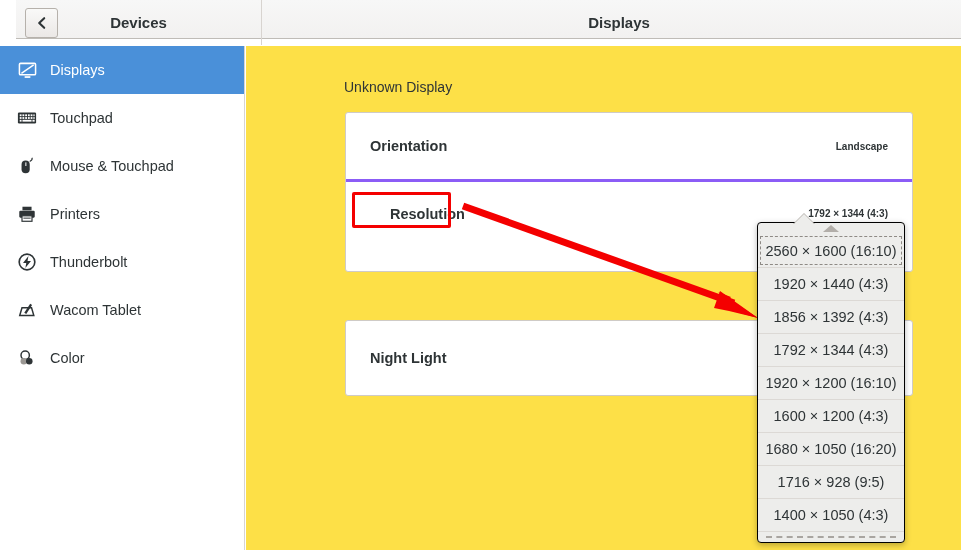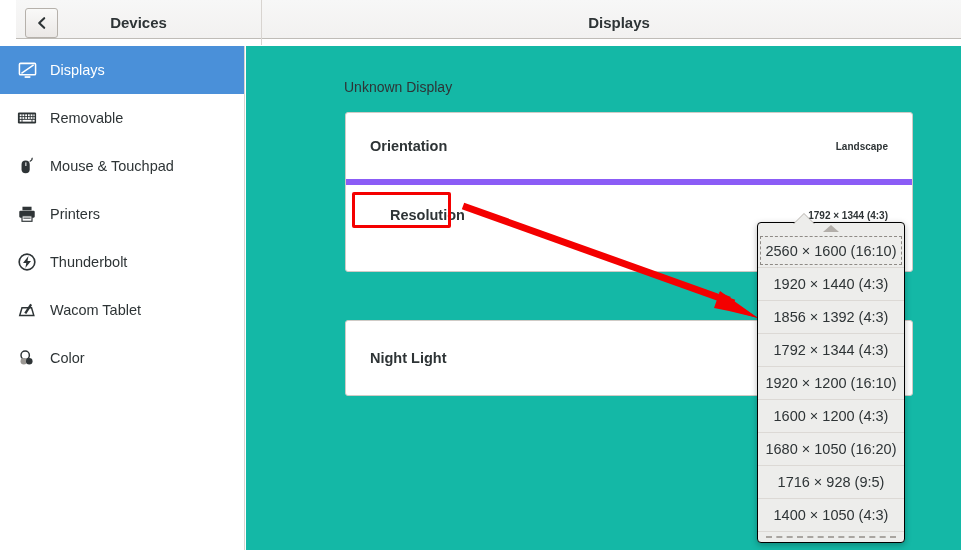--- a/index.html
+++ b/index.html
@@ -111,21 +111,21 @@
   .side-label {
     font-size: 14.5px;
     line-height: 1;
   }
 
   
   .content {
     position: absolute;
     left: 246px; top: 46px;
     width: 715px; height: 504px;
-    background: #14b8a6;
+    background: #fde047;
     overflow: hidden;
   }
   .section-title {
     position: absolute;
     left: 98px; top: 33px;
     font-size: 14px;
     color: #2e3436;
     font-weight: normal;
   }
   .card {
@@ -145,21 +145,21 @@
   }
   .row {
     position: relative;
     height: 66px;
     display: flex;
     align-items: center;
     padding: 0 24px;
     box-sizing: border-box;
     font-weight: bold;
   }
-  .row + .row { border-top: 6px solid #8b5cf6; padding-left: 44px; }
+  .row + .row { border-top: 3px solid #8b5cf6; padding-left: 44px; }
   .row-label {
     font-size: 14.5px;
     color: #2e3436;
   }
   .row-value {
     margin-left: auto;
     font-size: 10px;
     color: #2e3436;
   }
   .row-nl { height: 74px; }
@@ -301,21 +301,21 @@
             <rect x="9" y="10" width="2" height="2"></rect>
               <rect x="12" y="10" width="2" height="2"></rect>
             <rect x="15" y="10" width="2" height="2"></rect>
               <rect x="18" y="10" width="1.4" height="2"></rect>
             <rect x="3" y="13" width="2" height="2"></rect>
               <rect x="6" y="13" width="10" height="2"></rect>
             <rect x="17" y="13" width="2.4" height="2"></rect>
           </g>
         </svg>
       </span>
-      <span class="side-label">Removable</span>
+      <span class="side-label">Touchpad</span>
     </div>
 
     <div class="side-item">
       <span class="side-icon">
         <svg width="20" height="20" viewBox="0 0 22 22">
           <rect x="5" y="5" width="9" height="14" rx="4.5" fill="#2e3436"></rect>
           <rect x="9.2" y="7" width="1.1" height="4" fill="#ffffff"></rect>
           <path d="M14 6 q3.5 -1.5 2.5 -4" fill="none" stroke="#2e3436" stroke-width="1.2"></path>
         </svg>
       </span>

